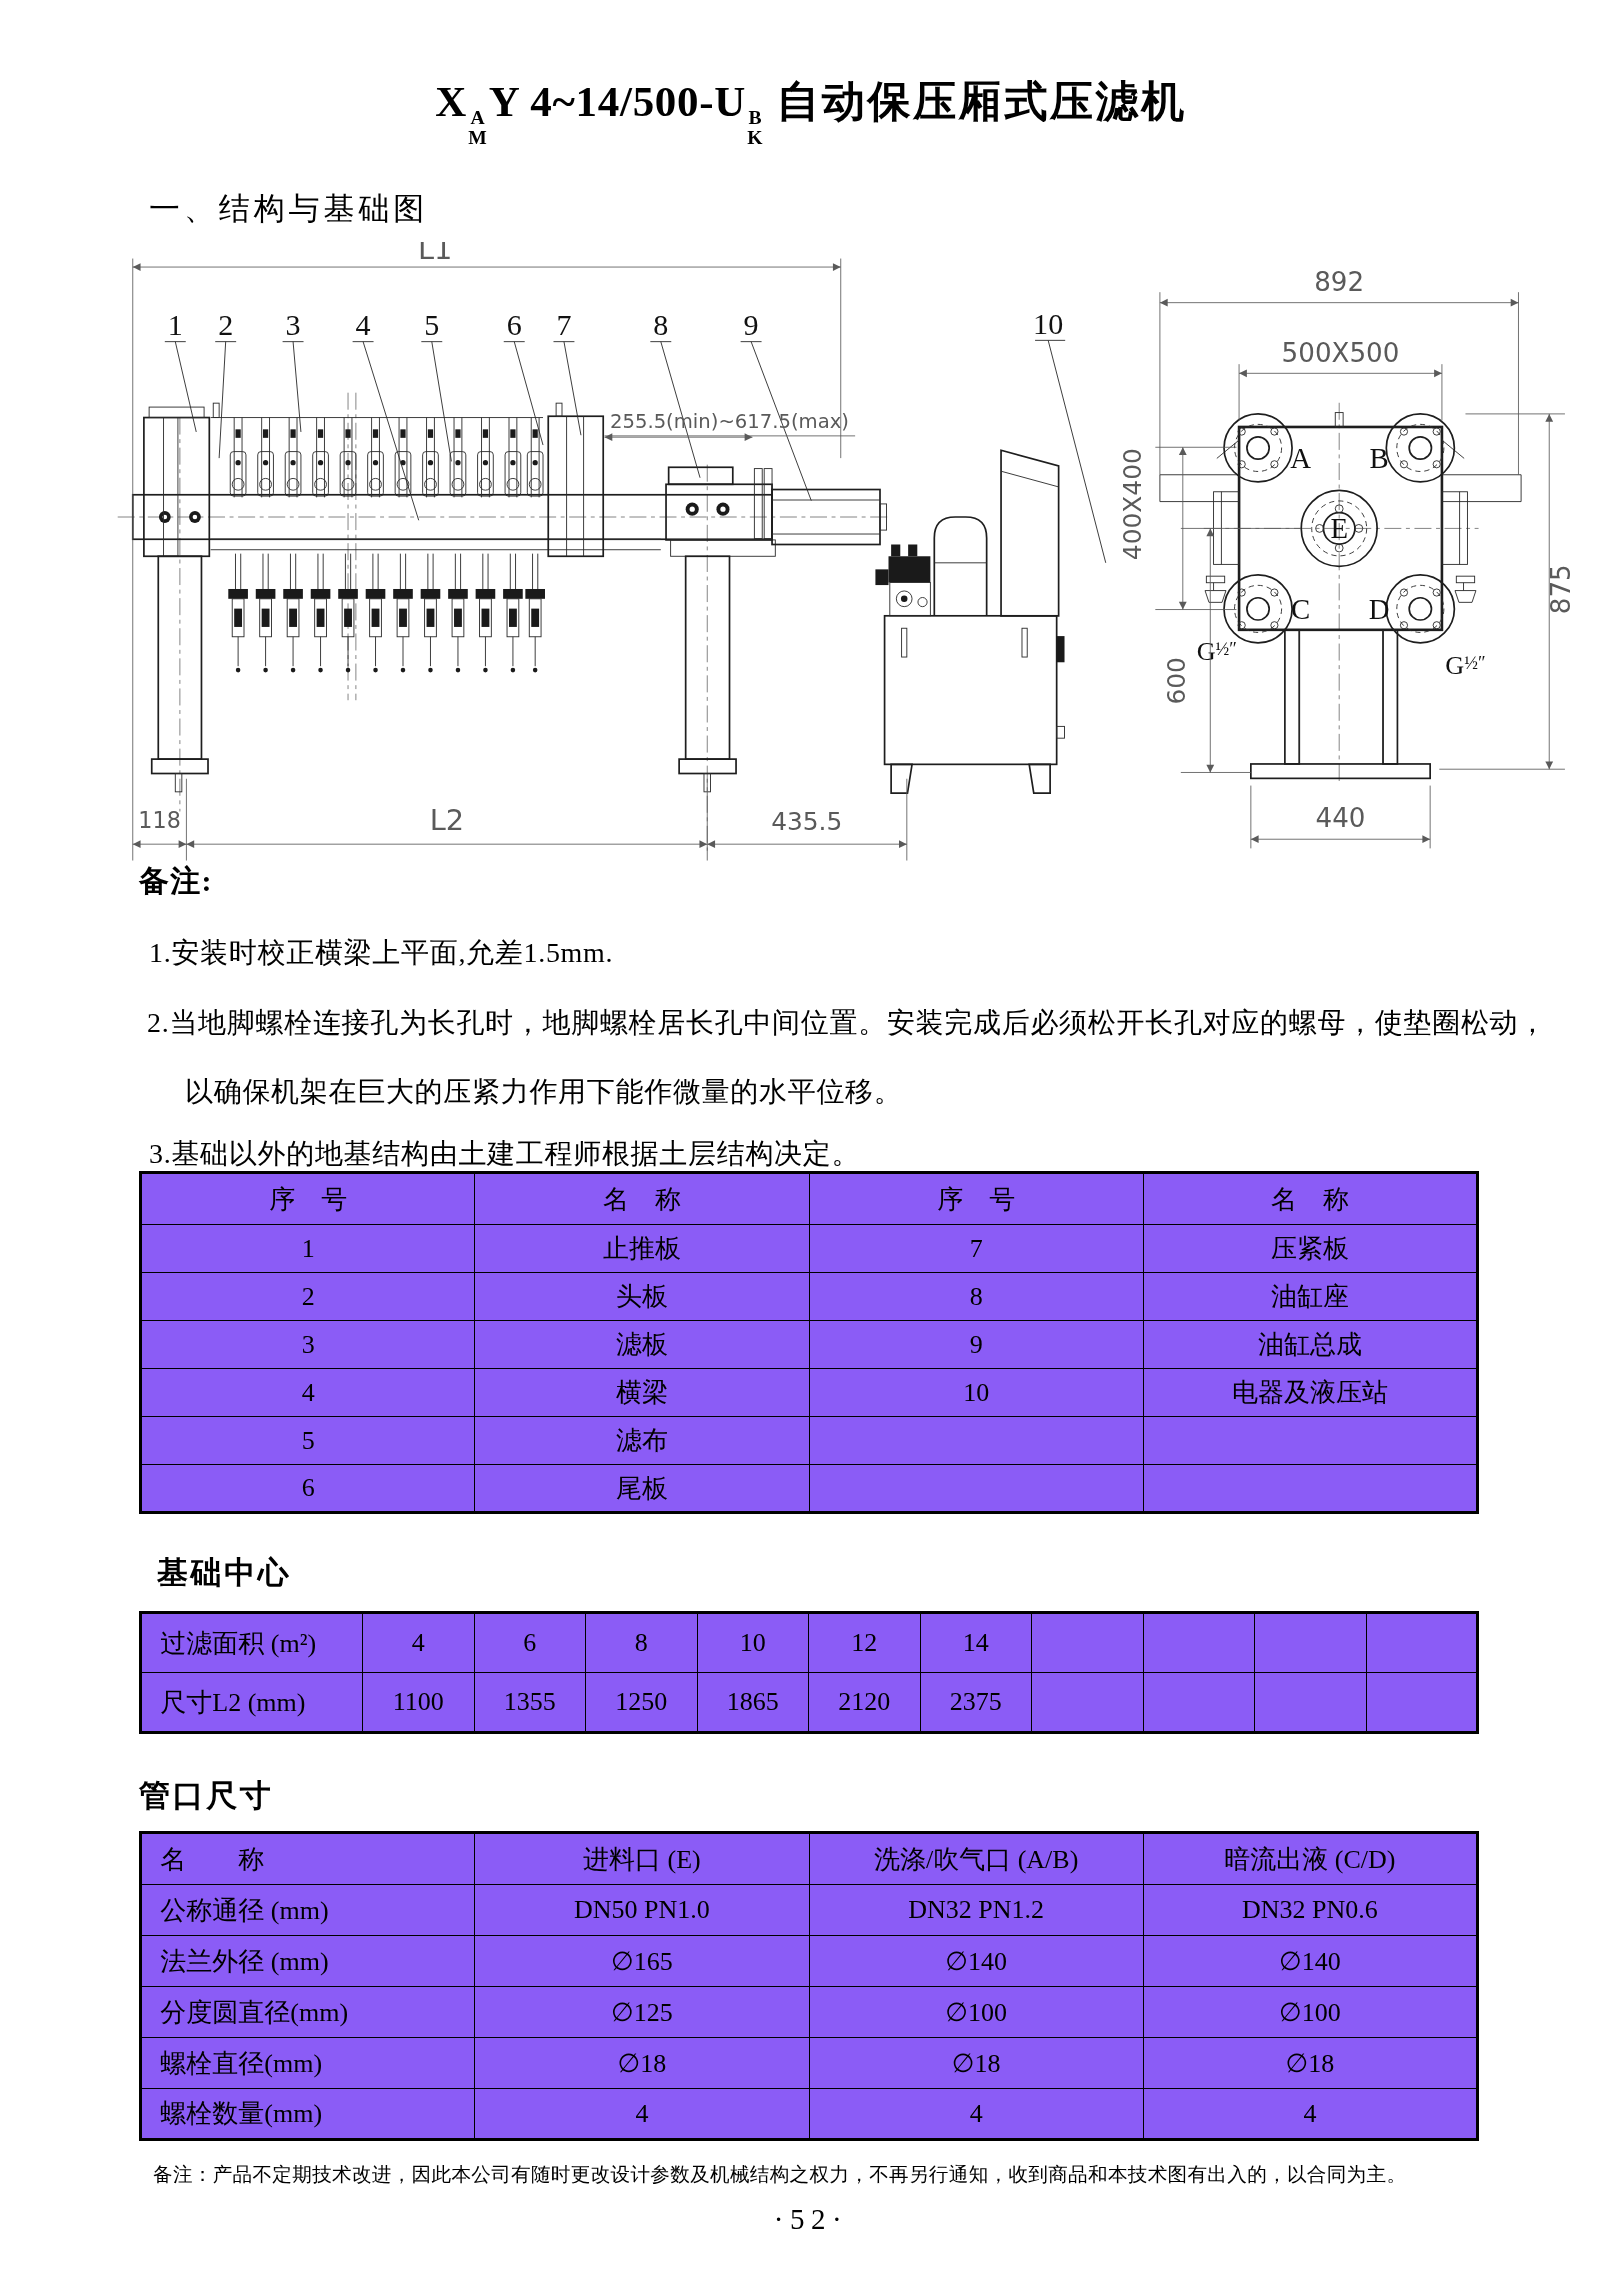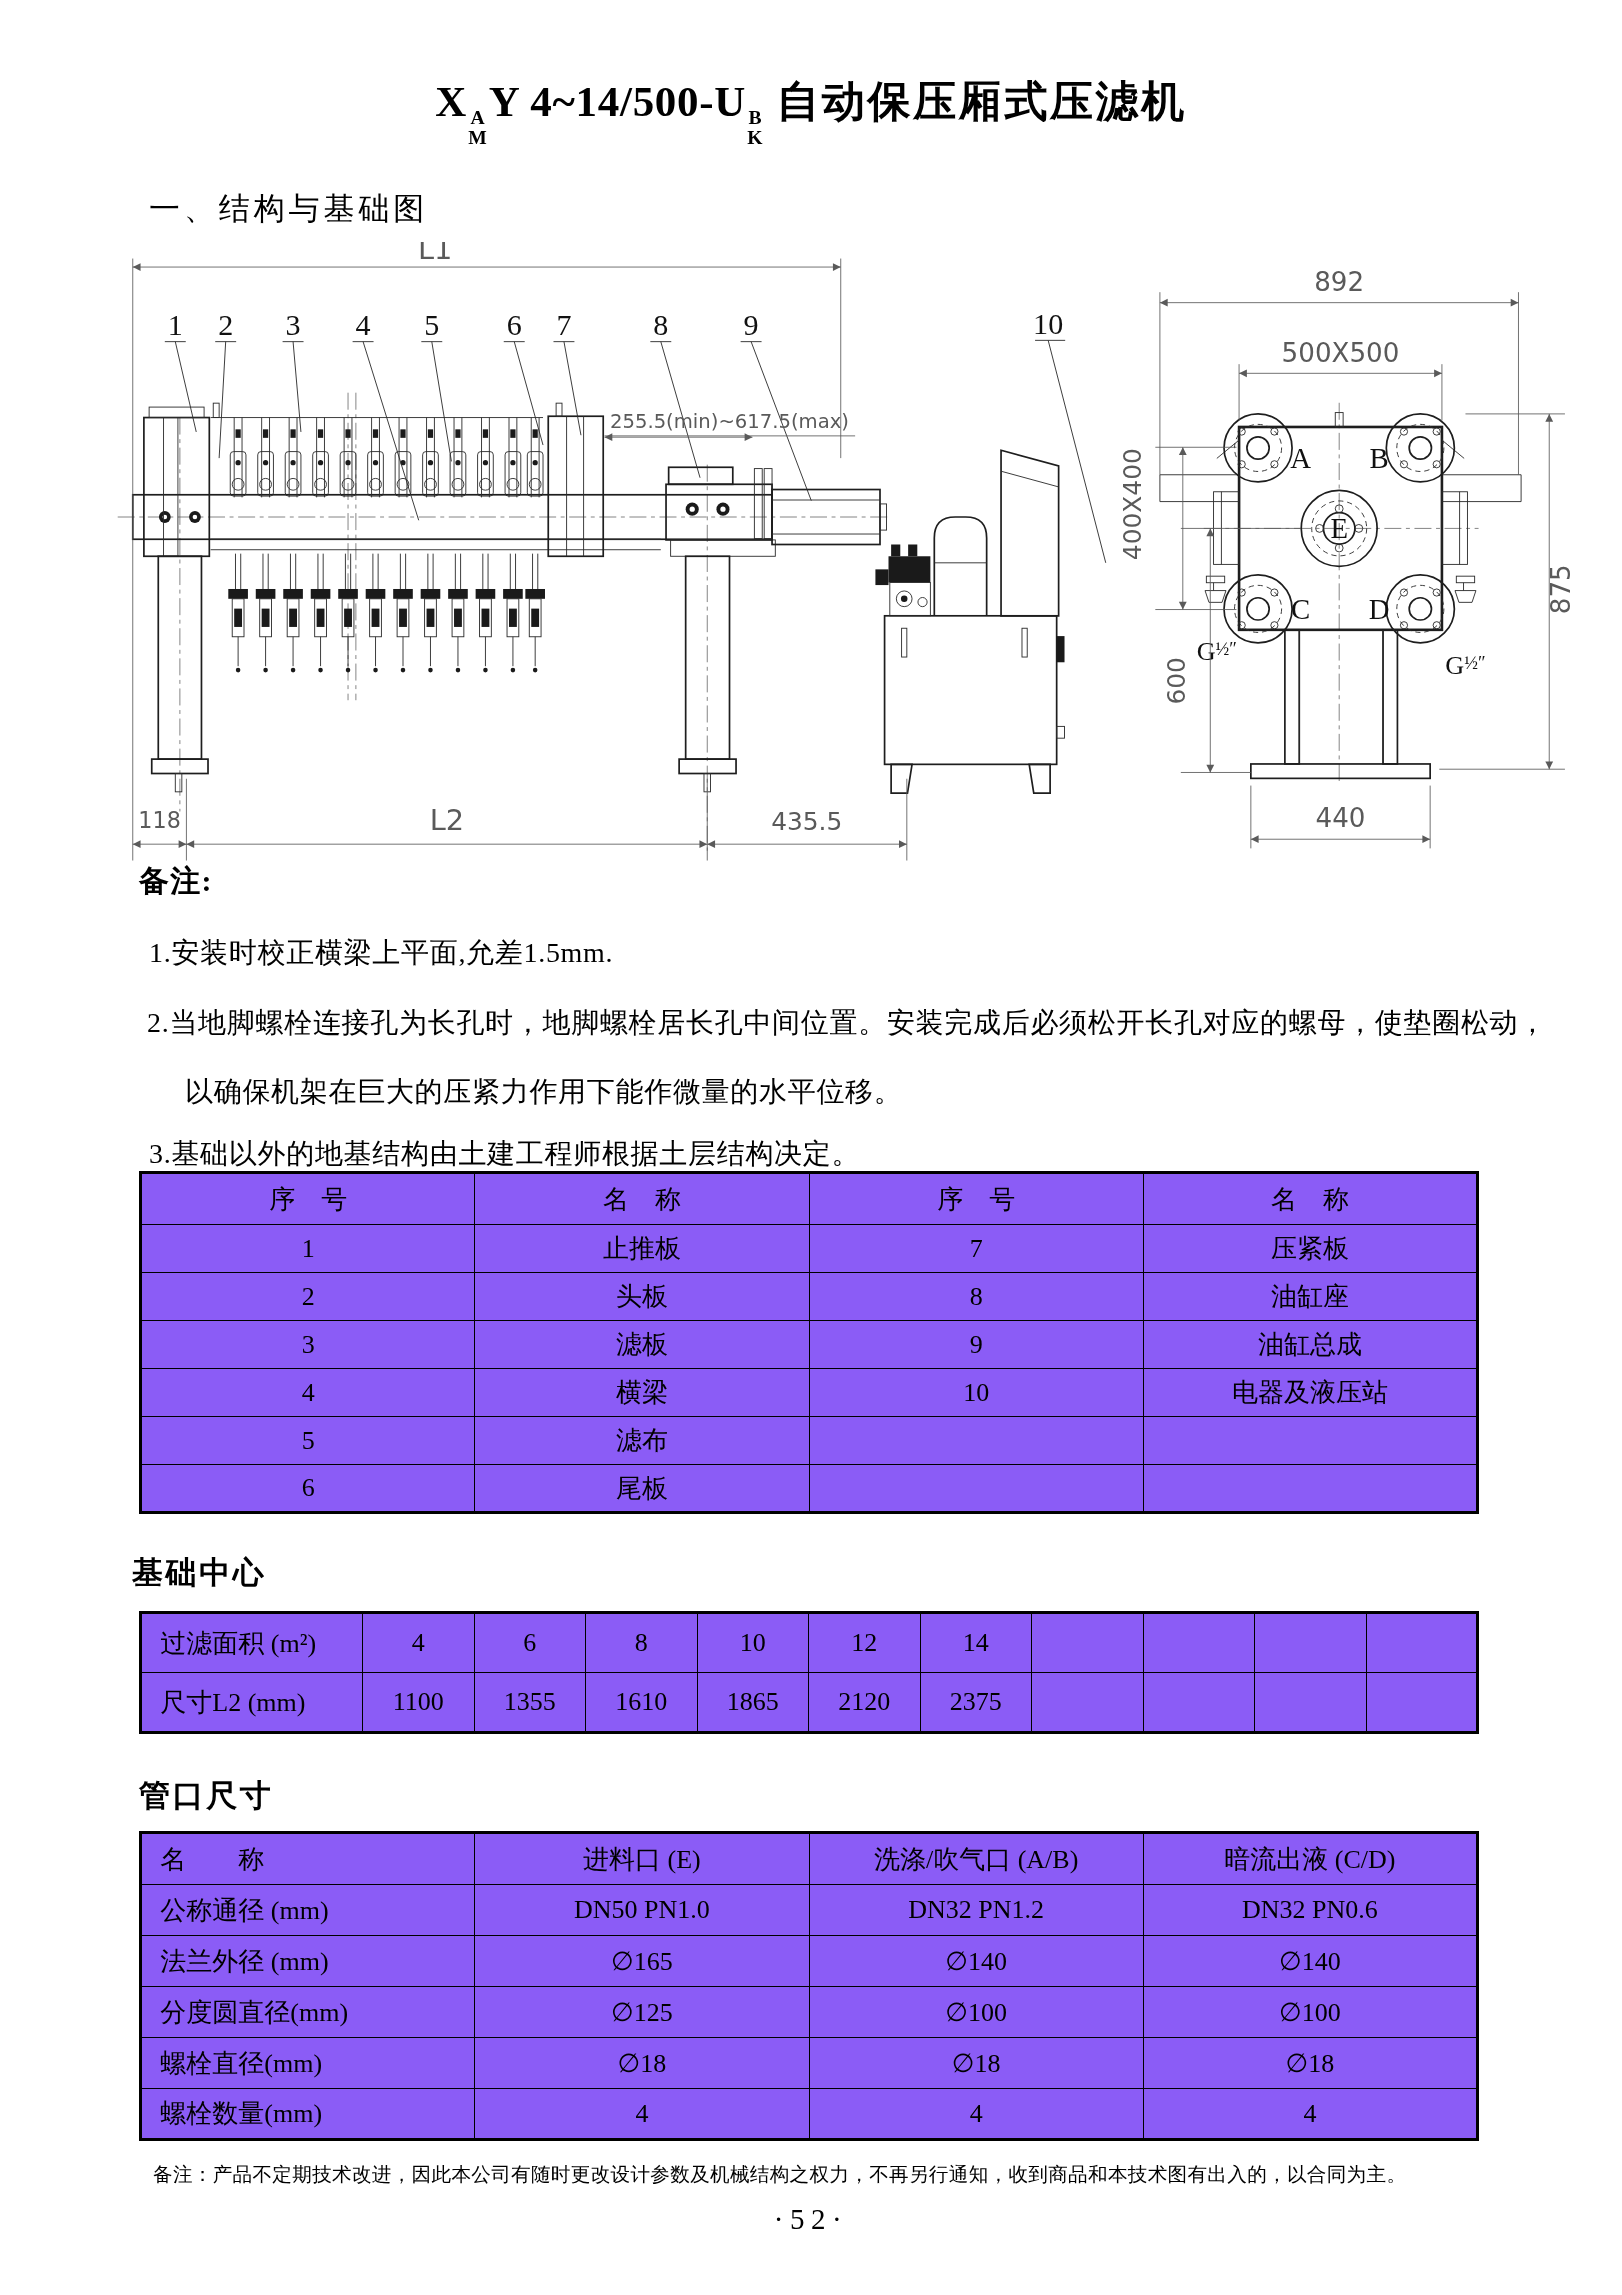--- a/index.html
+++ b/index.html
@@ -331,21 +331,21 @@
     </tr>
     <tr>
       <td>6</td>
       <td>尾板</td>
       <td></td>
       <td></td>
     </tr>
     </tbody>
   </table>
 
-  <div class="abs sub-heading" style="top:1552px;left:132px;">基础中心</div>
+  <div class="abs sub-heading" style="top:1552px;left:157px;">基础中心</div>
   <table class="tbl found" style="left:139px;top:1611px;width:1340px;">
     <colgroup>
         <col style="width:222px;">
         <col span="10">
       </colgroup>
     <tbody>
     <tr>
       <td class="lab">过滤面积 (m²)</td>
       <td>4</td>
       <td>6</td>
@@ -355,21 +355,21 @@
       <td>14</td>
       <td></td>
       <td></td>
       <td></td>
       <td></td>
     </tr>
     <tr>
       <td class="lab">尺寸L2 (mm)</td>
       <td>1100</td>
       <td>1355</td>
-      <td>1610</td>
+      <td>1250</td>
       <td>1865</td>
       <td>2120</td>
       <td>2375</td>
       <td></td>
       <td></td>
       <td></td>
       <td></td>
     </tr>
     </tbody>
   </table>

